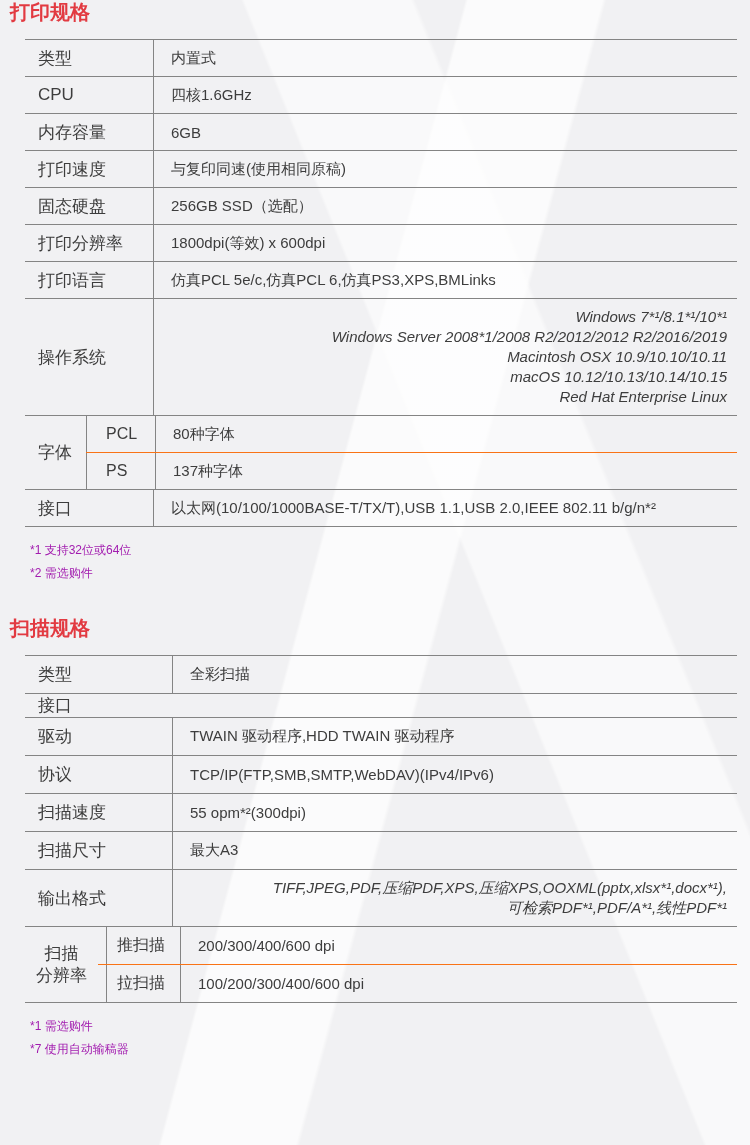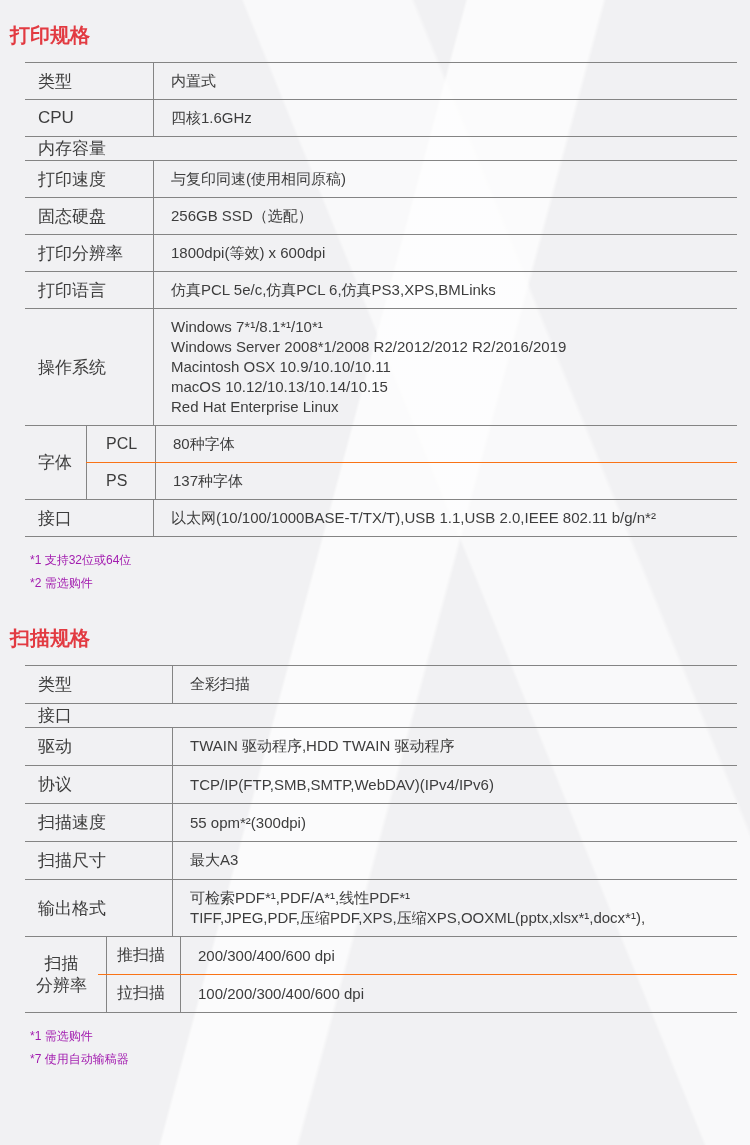--- a/index.html
+++ b/index.html
@@ -10,21 +10,21 @@
     background:
       linear-gradient(105deg, rgba(255,255,255,0) 44%, rgba(255,255,255,.75) 44.3%, rgba(255,255,255,.75) 57%, rgba(255,255,255,0) 57.4%) no-repeat,
       linear-gradient(68deg, rgba(255,255,255,0) 58%, rgba(255,255,255,.6) 58.3%, rgba(255,255,255,.6) 72%, rgba(255,255,255,0) 72.4%) no-repeat,
       #f1f1f3;
   }
   .section{position:relative;}
   .section-title{
     color:#e23a41;font-size:20px;font-weight:bold;
     margin:0 0 15px 10px;line-height:24px;
   }
-  .print-section{padding-top:23px;}
+  .print-section{}
   .scan-section{padding-top:31px;}
   .spec-table{
     margin-left:25px;width:712px;
     border-bottom:1px solid #848484;
     box-sizing:border-box;
   }
   .row{display:flex;align-items:stretch;border-top:1px solid #848484;}
   .cell-label{
     display:flex;align-items:center;
     font-size:17px;padding-left:13px;box-sizing:border-box;
@@ -33,22 +33,22 @@
   .t-print .cell-label{width:128px;}
   .t-scan .cell-label{width:147px;}
   .cell-value{
     flex:1;display:flex;align-items:center;
     border-left:1px solid #848484;
     font-size:15px;padding:6px 10px 6px 17px;box-sizing:border-box;
     min-height:36px;
   }
   .t-scan .cell-value{min-height:37px;}
   .cell-value.multiline{
-    flex-direction:column;align-items:flex-start;justify-content:center;
-    line-height:20px;padding-top:8px;padding-bottom:8px;
+    flex-direction:column;align-items:flex-end;justify-content:center;
+    line-height:20px;padding-top:8px;padding-bottom:8px;font-style:italic;
   }
   
   .group-row{display:flex;align-items:stretch;border-top:1px solid #848484;}
   .group-label{
     display:flex;flex-direction:column;align-items:center;justify-content:center;
     font-size:17px;box-sizing:border-box;flex:none;line-height:22px;
   }
   .t-print .group-label{width:61px;align-items:flex-start;padding-left:13px;}
   .t-scan .group-label{width:73px;}
   .group-subcol{flex:1;display:flex;flex-direction:column;}
@@ -75,20 +75,21 @@
     <div class="row">
       <div class="cell-label">类型</div>
       <div class="cell-value">内置式</div>
     </div>
     <div class="row">
       <div class="cell-label">CPU</div>
       <div class="cell-value">四核1.6GHz</div>
     </div>
     <div class="row">
       <div class="cell-label">内存容量</div>
+      <div class="cell-value">6GB</div>
     </div>
     <div class="row">
       <div class="cell-label">打印速度</div>
       <div class="cell-value">与复印同速(使用相同原稿)</div>
     </div>
     <div class="row">
       <div class="cell-label">固态硬盘</div>
       <div class="cell-value">256GB SSD（选配）</div>
     </div>
     <div class="row">
@@ -162,22 +163,22 @@
       <div class="cell-value">55 opm*²(300dpi)</div>
     </div>
     <div class="row">
       <div class="cell-label">扫描尺寸</div>
       <div class="cell-value">最大A3</div>
     </div>
 
     <div class="row">
       <div class="cell-label">输出格式</div>
       <div class="cell-value multiline">
+        <div>TIFF,JPEG,PDF,压缩PDF,XPS,压缩XPS,OOXML(pptx,xlsx*¹,docx*¹),</div>
         <div>可检索PDF*¹,PDF/A*¹,线性PDF*¹</div>
-        <div>TIFF,JPEG,PDF,压缩PDF,XPS,压缩XPS,OOXML(pptx,xlsx*¹,docx*¹),</div>
       </div>
     </div>
 
     <div class="group-row">
       <div class="group-label">
         <div>扫描</div>
         <div>分辨率</div>
       </div>
       <div class="group-subcol">
         <div class="sub-row">

